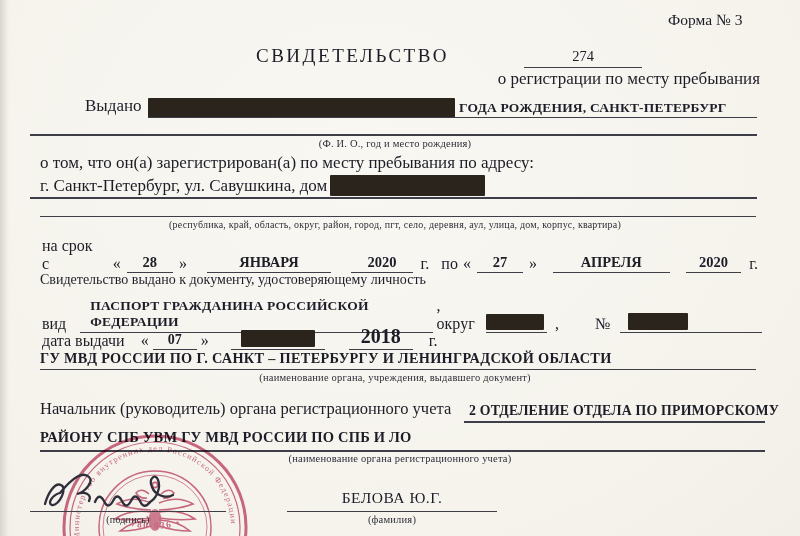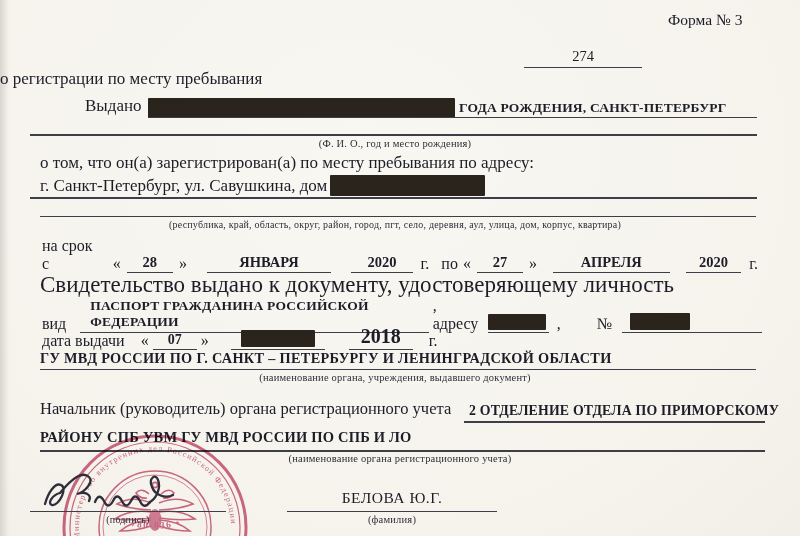--- a/index.html
+++ b/index.html
@@ -26,22 +26,23 @@
   svg{display:block;}
 </style>
 </head>
 <body>
 
 <div class="page">
   <div class="scan-edge"></div>
 
   <div class="abs" style="top:11px;left:668px;font-size:15.5px;">Форма № 3</div>
 
+  <div class="abs" style="top:45px;left:256px;font-size:19px;letter-spacing:2.5px;">СВИДЕТЕЛЬСТВО</div>
   <div class="abs" style="top:48px;left:524px;width:118px;text-align:center;font-size:14.5px;border-bottom:1.6px solid var(--rule,#3e3e49);padding-bottom:2px;">274</div>
-  <div class="abs" style="top:69px;left:0;width:760px;text-align:left;font-size:17px;">о регистрации по месту пребывания</div>
+  <div class="abs" style="top:69px;left:0;width:760px;text-align:right;font-size:17px;">о регистрации по месту пребывания</div>
 
   <div class="abs t16" style="top:96px;left:85px;font-size:17px;">Выдано</div>
   <div class="redact" style="top:98px;left:148px;width:307px;height:20px;"></div>
   <div class="abs bold-cond" style="top:100px;left:459px;font-size:13.5px;">ГОДА РОЖДЕНИЯ, САНКТ-ПЕТЕРБУРГ</div>
   <div class="rule" style="top:117px;left:148px;width:609px;"></div>
 
   <div class="rule thick" style="top:134px;left:30px;width:727px;"></div>
   <div class="abs cap" style="top:138px;left:0;width:790px;">(Ф. И. О., год и место рождения)</div>
 
   <div class="abs" style="top:176px;left:40px;font-size:17px;">г. Санкт-Петербург, ул. Савушкина, дом</div>
@@ -62,26 +63,26 @@
     <span class="lbl" style="margin-left:8px;">г.</span>
     <span class="lbl" style="margin-left:12px;">по</span>
     <span class="lbl" style="margin-left:5px;">«</span>
     <span class="cell" style="width:42px;margin-left:6px;">27</span>
     <span class="lbl" style="margin-left:6px;">»</span>
     <span class="cell" style="width:116px;margin-left:16px;">АПРЕЛЯ</span>
     <span class="cell" style="width:52px;margin-left:16px;">2020</span>
     <span class="lbl" style="margin-left:8px;">г.</span>
   </div>
 
-  <div class="abs" style="top:272px;left:40px;font-size:23px;">Свидетельство выдано к документу, удостоверяющему личность</div>
+  <div class="abs" style="top:272px;left:40px;font-size:14px;">Свидетельство выдано к документу, удостоверяющему личность</div>
 
   <div class="flexrow" style="top:297px;left:42px;width:720px;">
     <span class="lbl">вид</span>
     <span class="uline-cell bold-cond" style="margin-left:14px;font-size:13.5px;padding:0 10px 2px 10px;">ПАСПОРТ ГРАЖДАНИНА РОССИЙСКОЙ ФЕДЕРАЦИИ</span>
-    <span class="lbl" style="margin-left:4px;">, адресу</span>
+    <span class="lbl" style="margin-left:4px;">, округ</span>
     <span class="uline-cell" style="margin-left:8px;width:68px;height:19px;">
         <span class="redact" style="left:0;top:1px;width:58px;height:16px;"></span>
       </span>
     <span class="lbl" style="margin-left:8px;">,</span>
     <span class="lbl" style="margin-left:36px;">№</span>
     <span class="uline-cell" style="margin-left:10px;width:158px;height:19px;">
         <span class="redact" style="left:8px;top:0;width:60px;height:17px;"></span>
       </span>
   </div>
 

